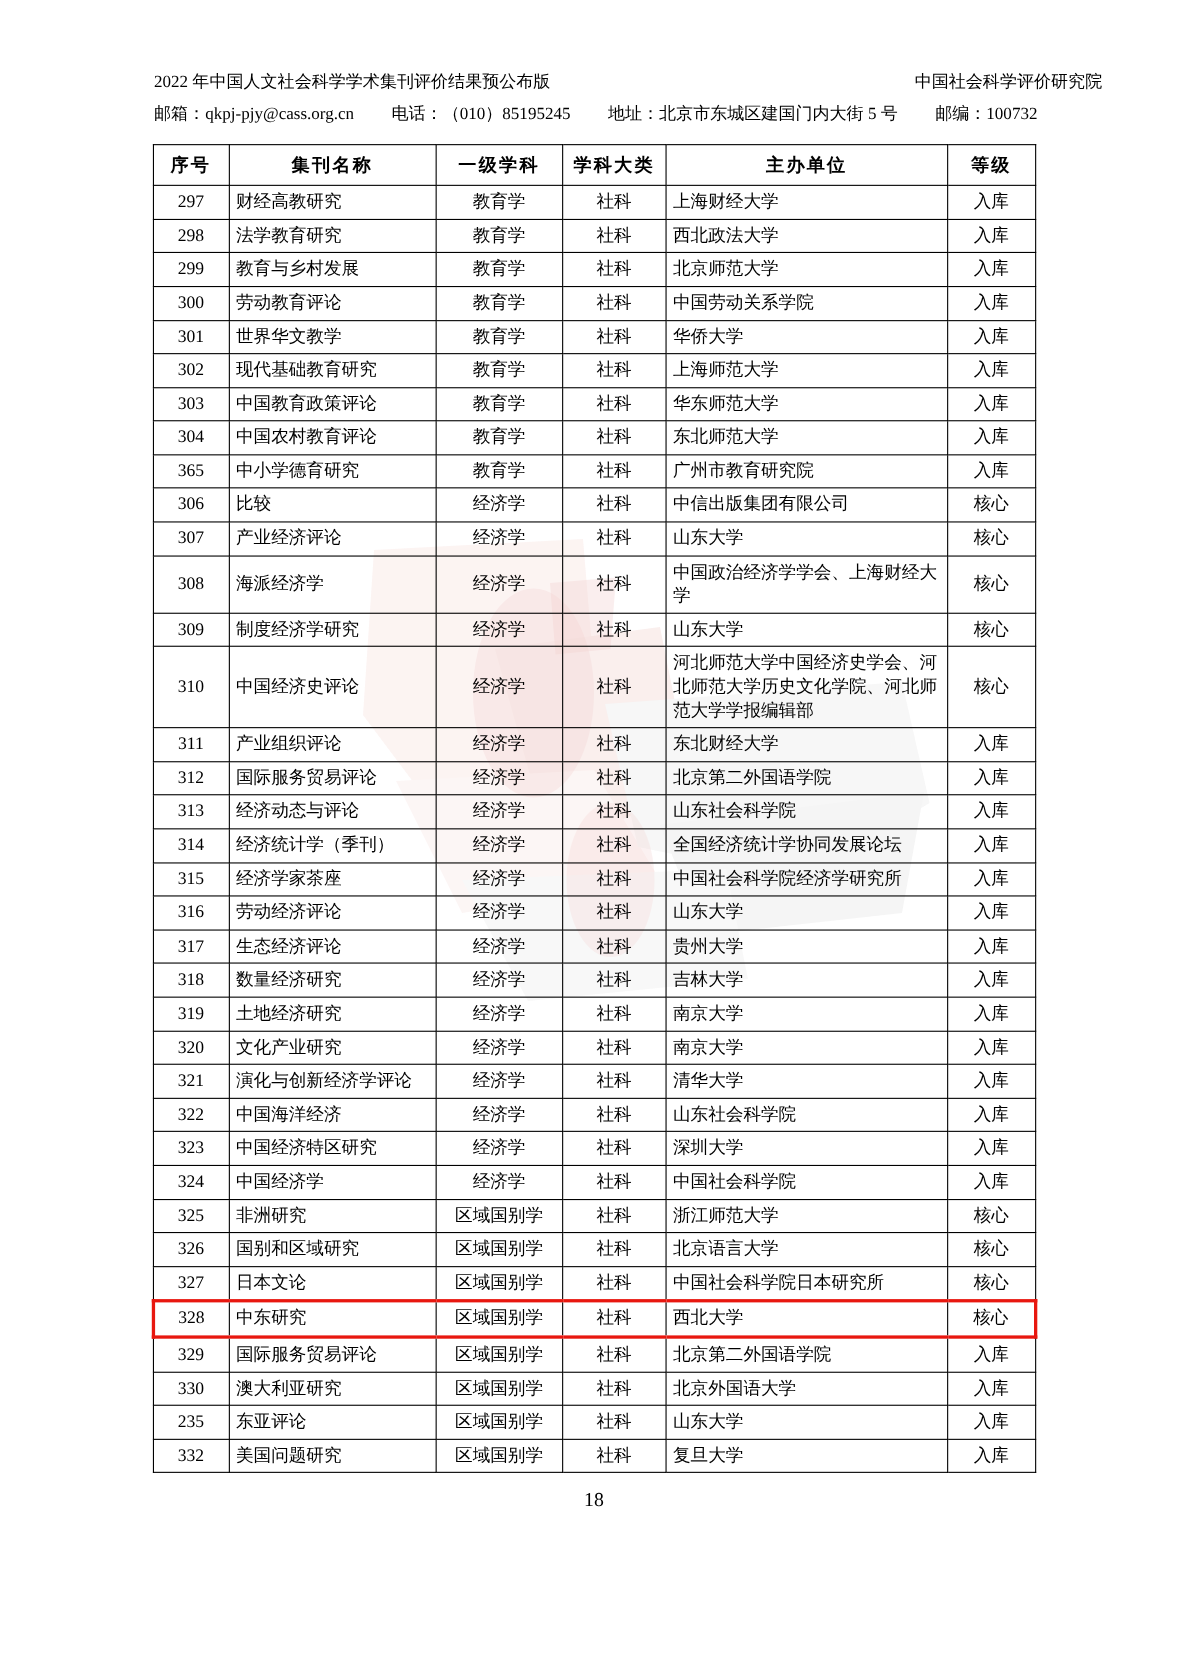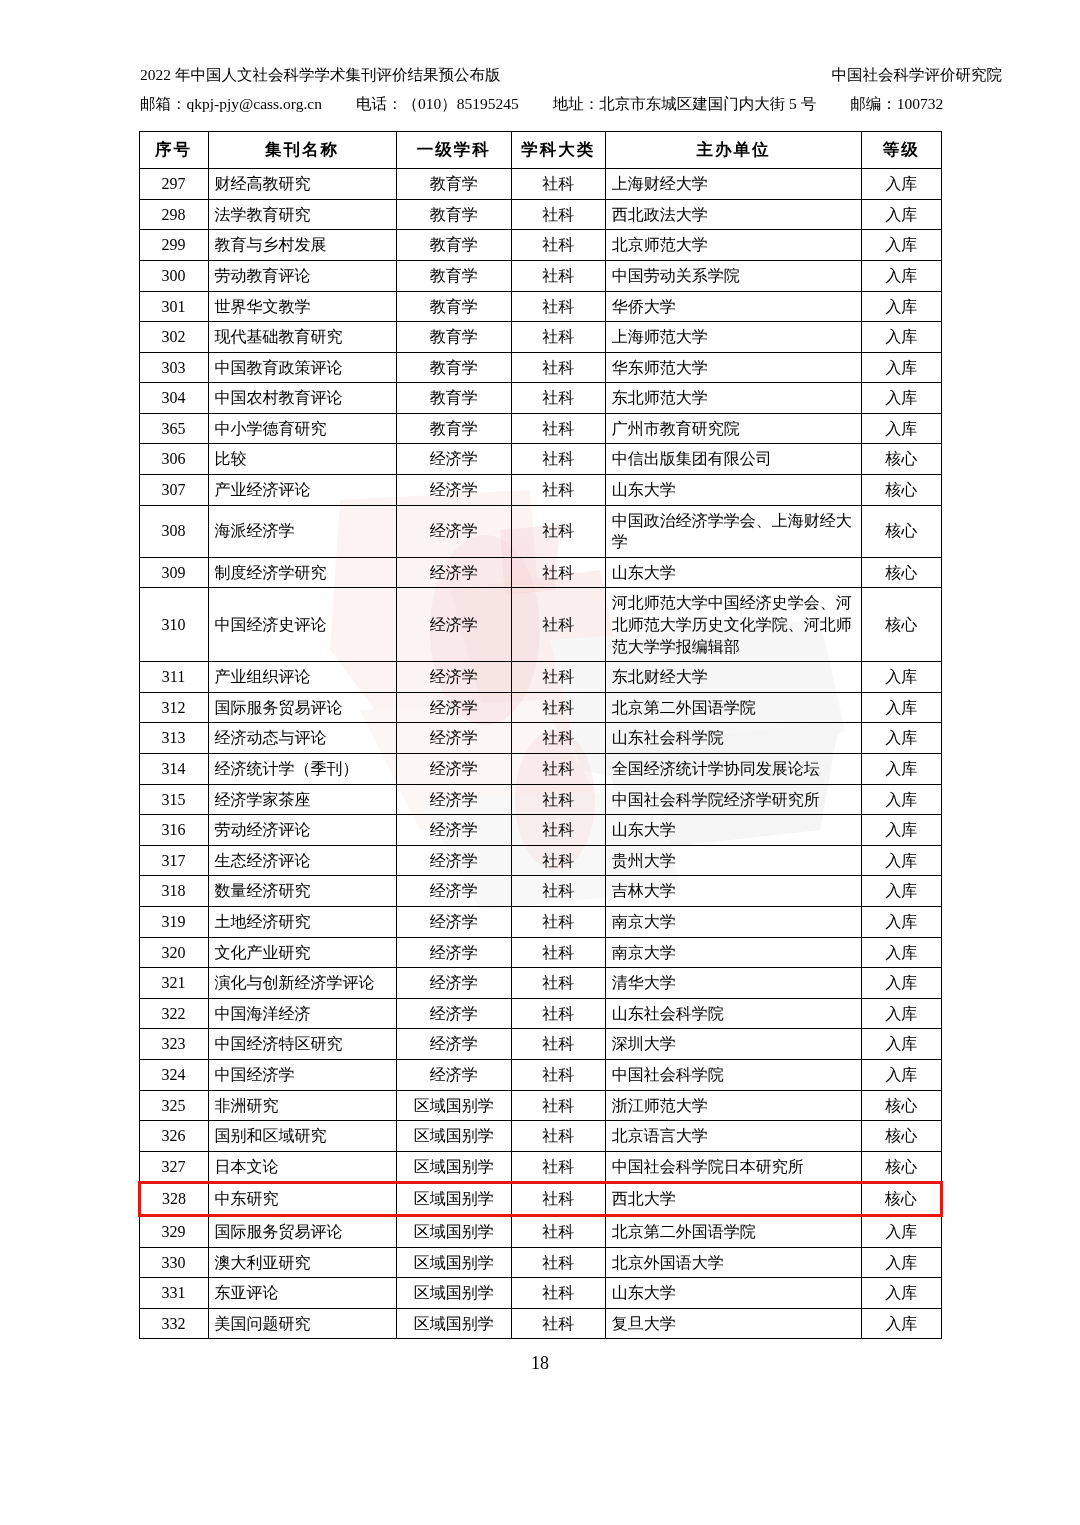--- a/index.html
+++ b/index.html
@@ -421,21 +421,21 @@
           </tr>
           <tr>
             <td class="no">330</td>
             <td class="name">澳大利亚研究</td>
             <td class="disc">区域国别学</td>
             <td class="cat">社科</td>
             <td class="org">北京外国语大学</td>
             <td class="grade">入库</td>
           </tr>
           <tr>
-            <td class="no">331</td>
+            <td class="no">235</td>
             <td class="name">东亚评论</td>
             <td class="disc">区域国别学</td>
             <td class="cat">社科</td>
             <td class="org">山东大学</td>
             <td class="grade">入库</td>
           </tr>
           <tr>
             <td class="no">332</td>
             <td class="name">美国问题研究</td>
             <td class="disc">区域国别学</td>

